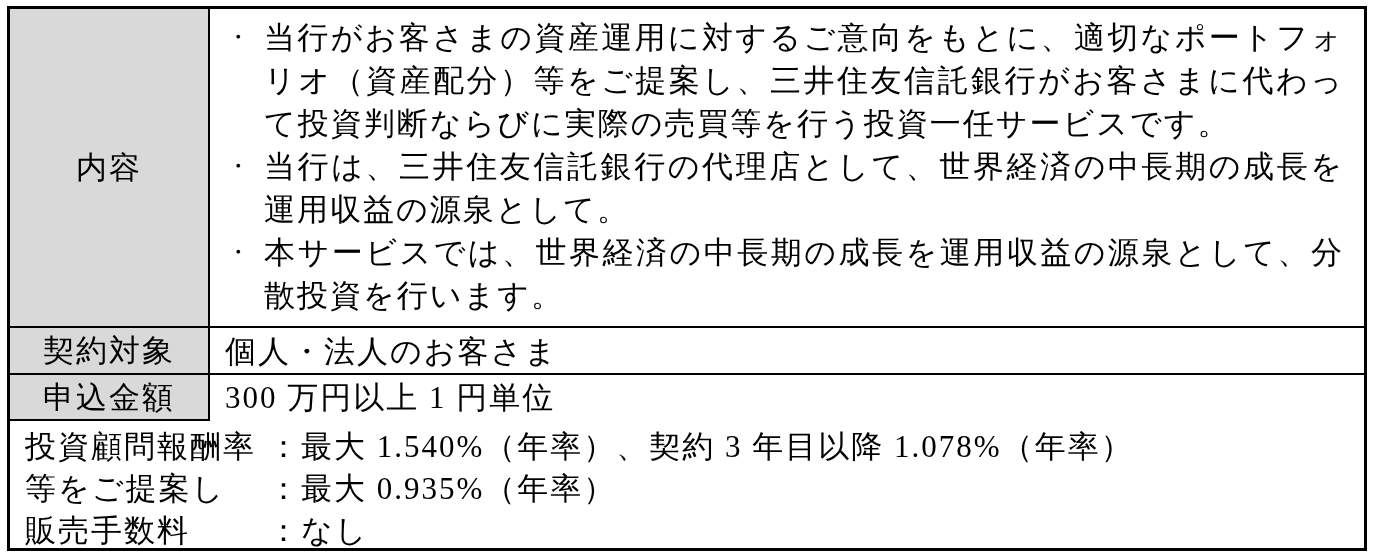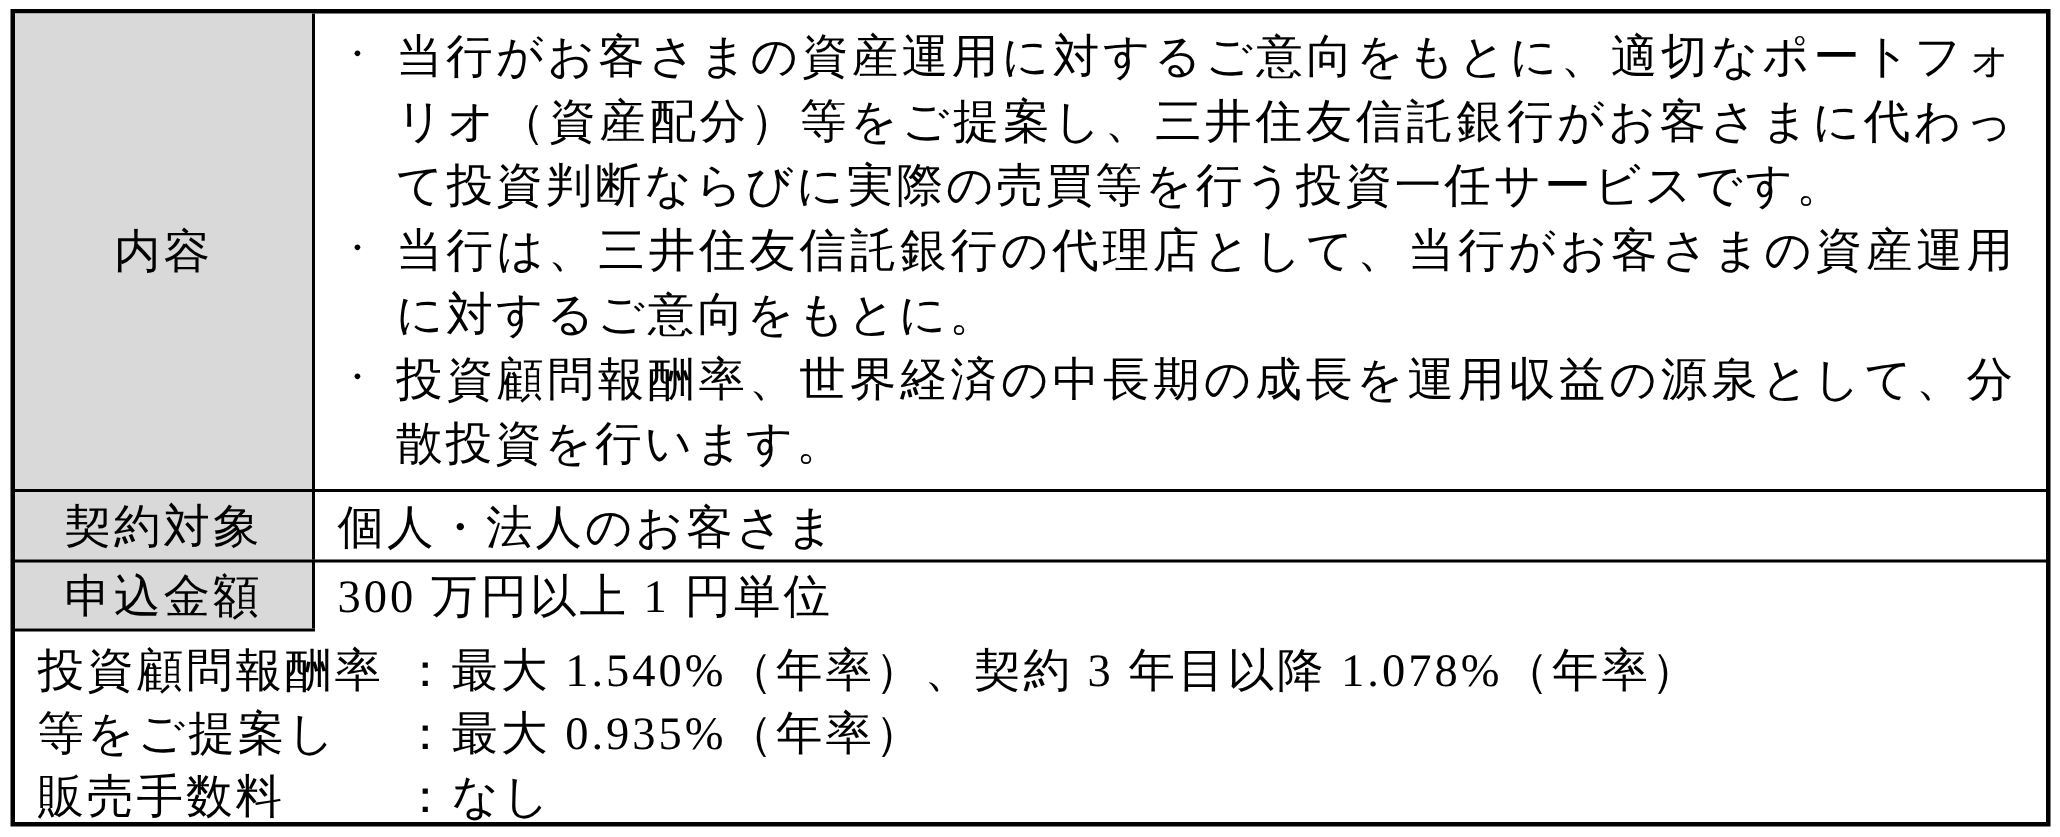--- a/index.html
+++ b/index.html
@@ -91,25 +91,25 @@
 <div class="doc-table">
 
   <div class="cell hcell">内容</div>
   <div class="cell content-cell">
     <div class="bullet-item">
       <span class="bullet">・</span>
       <div class="btext">当行がお客さまの資産運用に対するご意向をもとに、適切なポートフォリオ（資産配分）等をご提案し、三井住友信託銀行がお客さまに代わって投資判断ならびに実際の売買等を行う投資一任サービスです。</div>
     </div>
     <div class="bullet-item">
       <span class="bullet">・</span>
-      <div class="btext">当行は、三井住友信託銀行の代理店として、当行がお客さまの資産運用に対するご意向をもとに。</div>
+      <div class="btext">当行は、三井住友信託銀行の代理店として、世界経済の中長期の成長を運用収益の源泉として。</div>
     </div>
     <div class="bullet-item">
       <span class="bullet">・</span>
-      <div class="btext">投資顧問報酬率、世界経済の中長期の成長を運用収益の源泉として、分散投資を行います。</div>
+      <div class="btext">本サービスでは、世界経済の中長期の成長を運用収益の源泉として、分散投資を行います。</div>
     </div>
   </div>
 
   <div class="cell hcell rule-top">契約対象</div>
   <div class="cell single-cell rule-top">
     <span>個人・法人のお客さま</span>
   </div>
 
   <div class="cell hcell rule-top">申込金額</div>
   <div class="cell single-cell rule-top">

